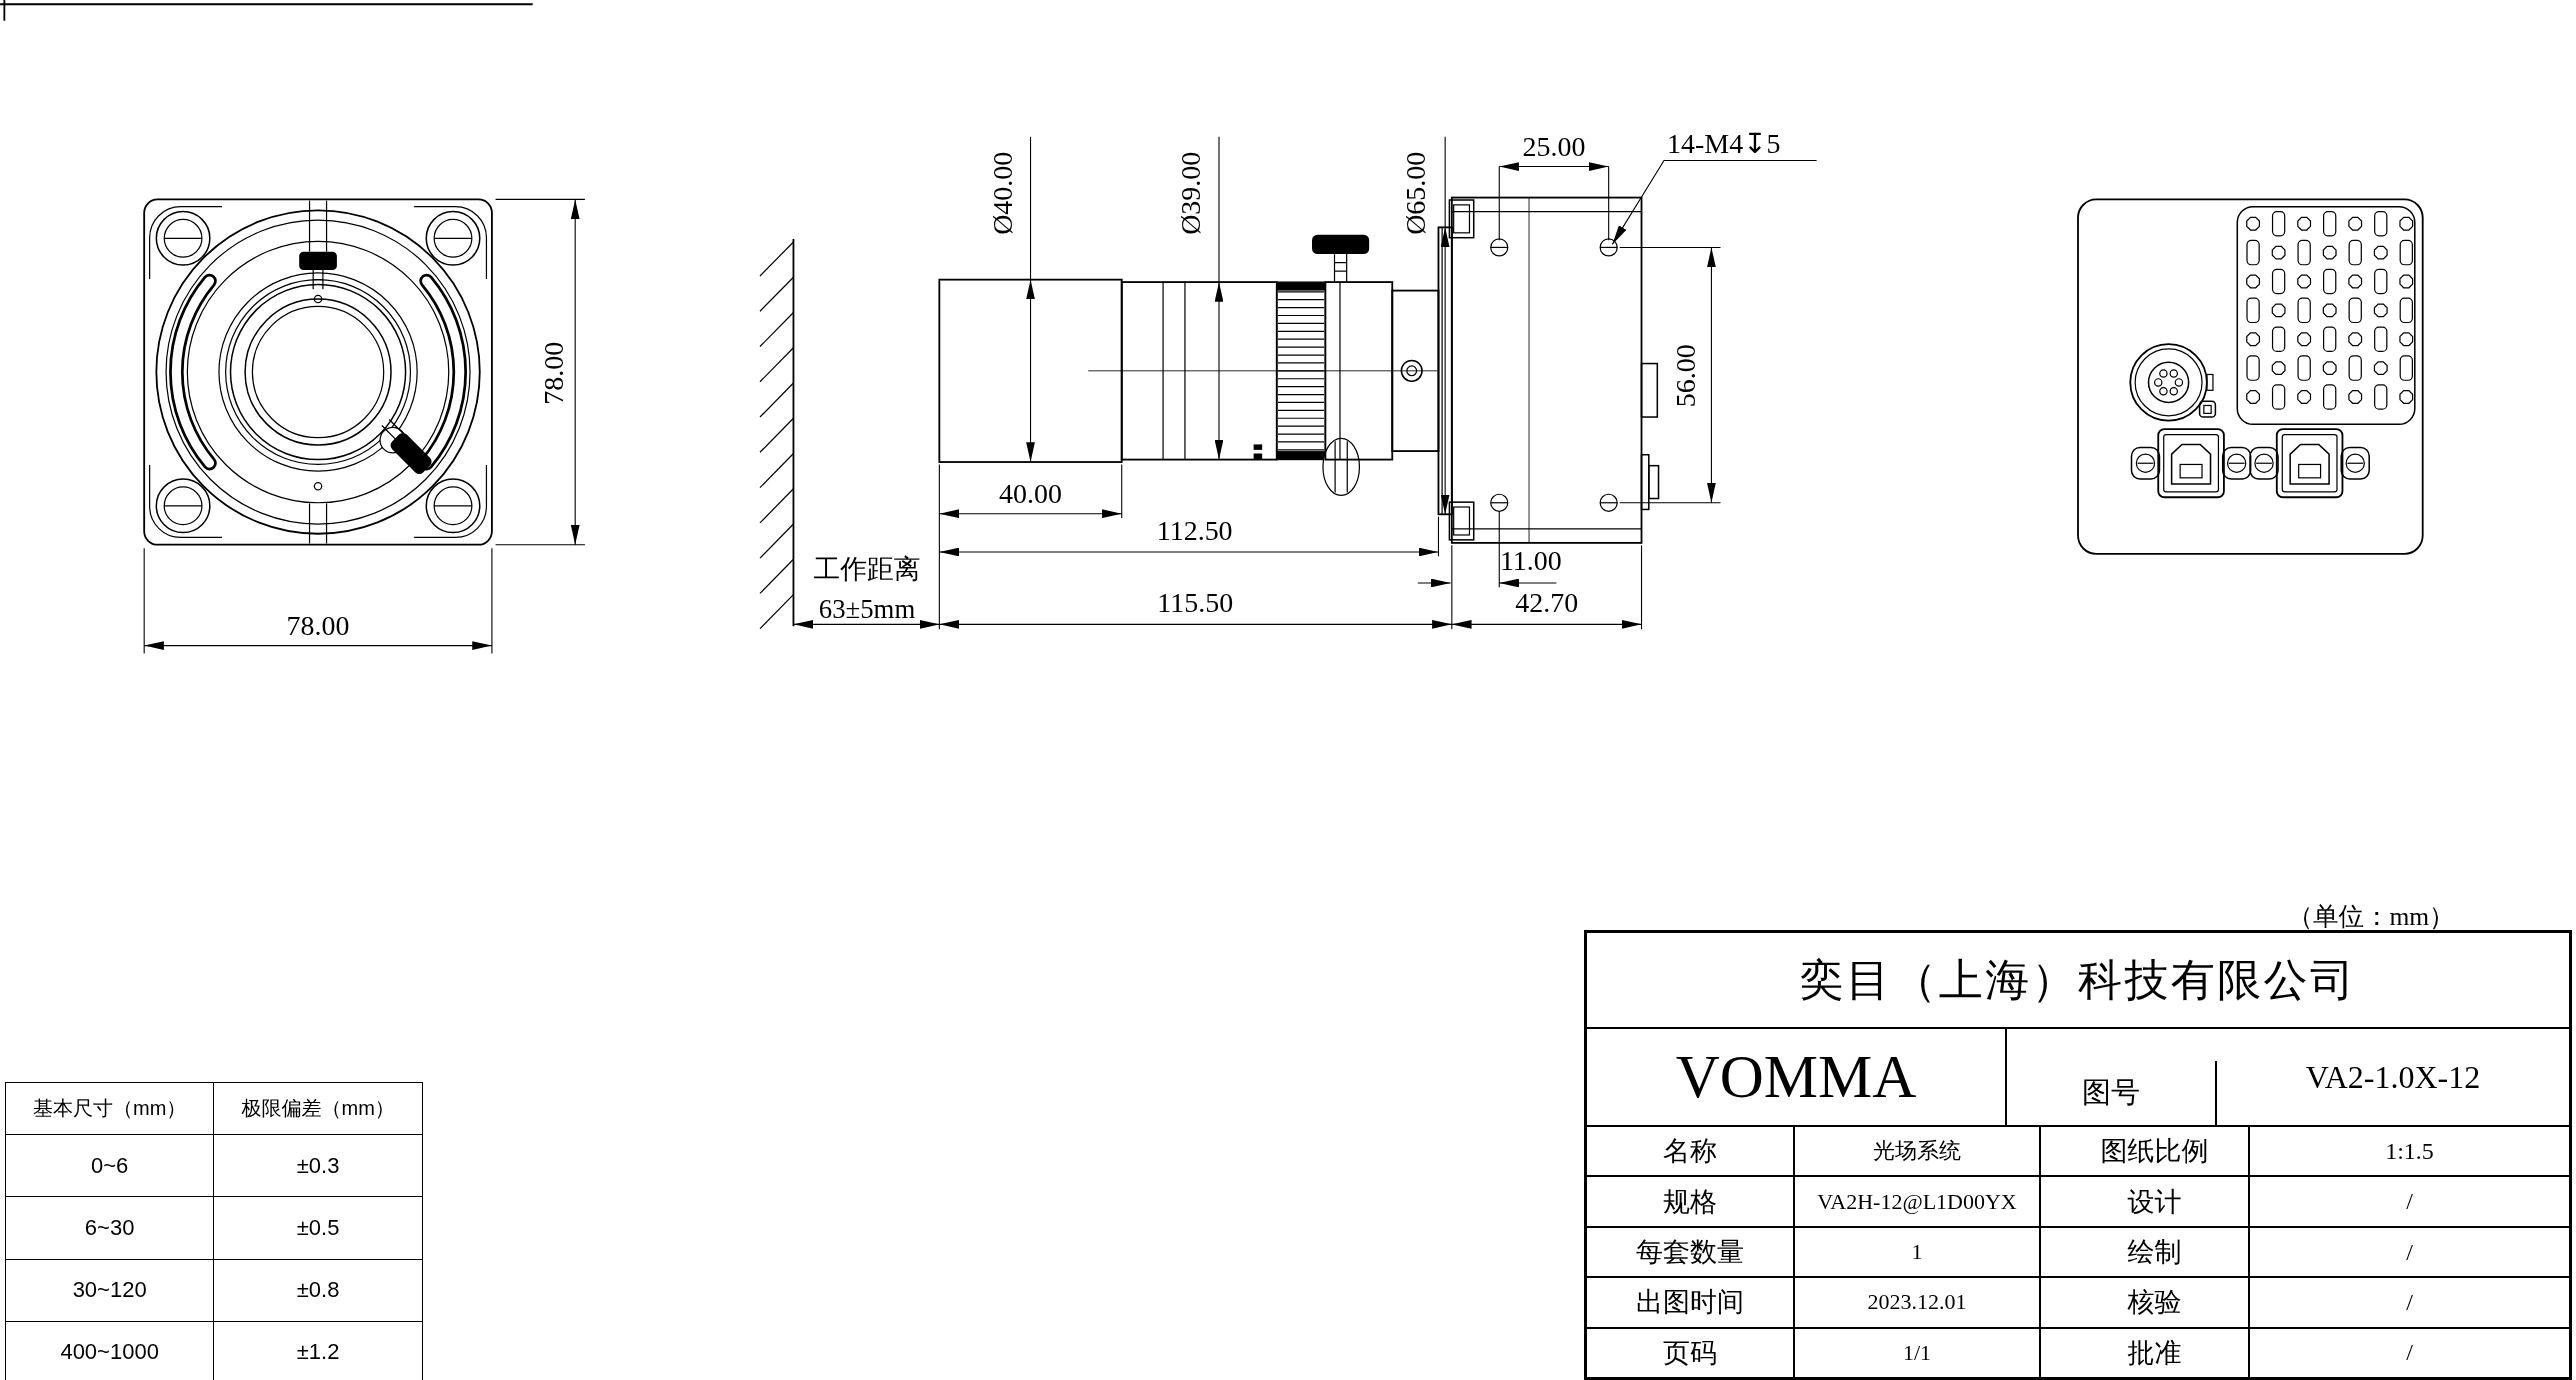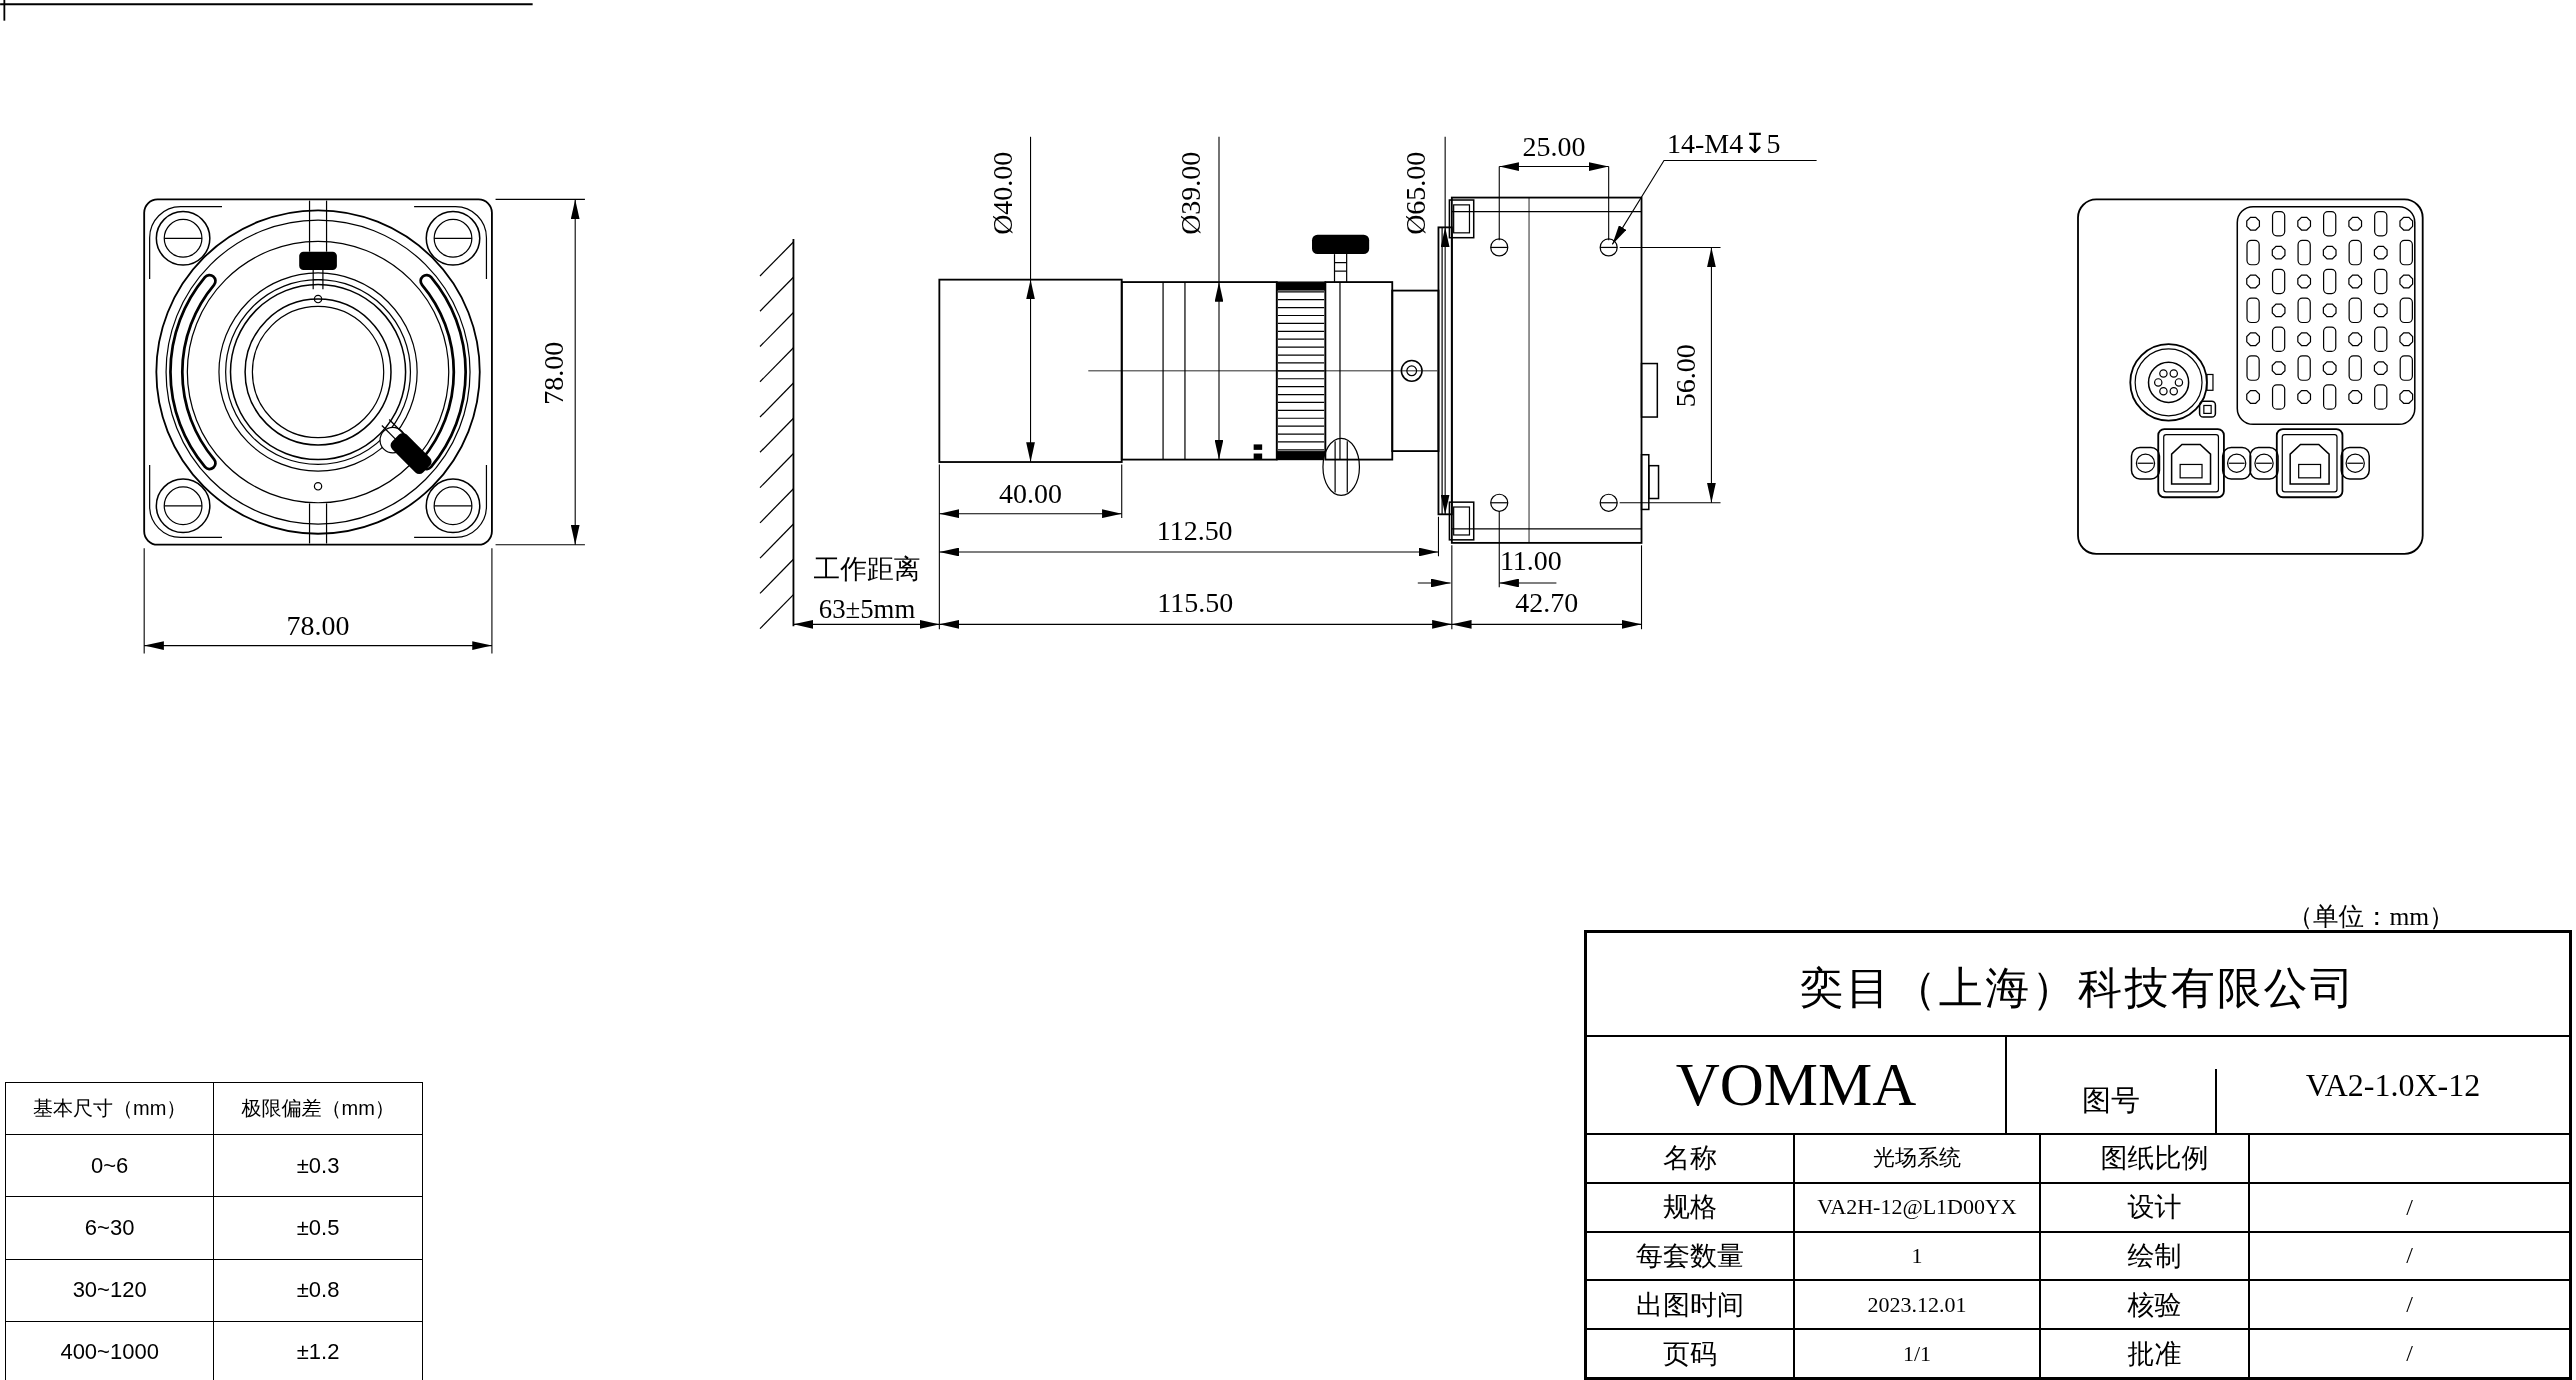--- a/index.html
+++ b/index.html
@@ -34,21 +34,21 @@
   .tol-cell:first-child { border-right:1.5px solid #000; }
   .tol-row.hdr .tol-cell { font-size:20px; }
 
   
   .titleblock {
     position:absolute; left:1584px; top:930px; width:988px; height:450px;
     border:3px solid #000; background:#fff; display:flex; flex-direction:column;
   }
   .tb-company { flex:0 0 96px; border-bottom:2.4px solid #000; display:flex;
     align-items:center; justify-content:center;
-    font-family:"Liberation Serif", serif; font-size:44px; letter-spacing:2.4px;margin-top:8px; }
+    font-family:"Liberation Serif", serif; font-size:44px; letter-spacing:2.4px; }
   .tb-row2 { flex:0 0 98px; border-bottom:2.4px solid #000; display:flex; }
   .tb-brand { width:420px; border-right:2.4px solid #000; display:flex;
     align-items:center; justify-content:center;
     font-family:"Liberation Serif", serif; font-size:61px; }
   .tb-row2 .lab { width:210px; border-right:2.4px solid #000; font-size:29px;margin-top:32px; }
   .tb-row2 .val { flex:1; font-family:"Liberation Serif", serif; font-size:32px; }
   .tb-row { flex:1; border-bottom:2.4px solid #000; display:flex; }
   .tb-row:last-child { border-bottom:none; }
   .tb-cell { display:flex; align-items:center; justify-content:center; }
   .tb-row .tb-cell:nth-child(1) { width:208px; border-right:2.4px solid #000; font-size:27px; }
@@ -439,20 +439,21 @@
   <div class="tb-company">奕目（上海）科技有限公司</div>
   <div class="tb-row2">
     <div class="tb-brand tb-cell">VOMMA</div>
     <div class="tb-cell lab">图号</div>
     <div class="tb-cell val">VA2-1.0X-12</div>
   </div>
   <div class="tb-row">
     <div class="tb-cell">名称</div>
     <div class="tb-cell">光场系统</div>
     <div class="tb-cell">图纸比例</div>
+    <div class="tb-cell">1:1.5</div>
   </div>
   <div class="tb-row">
     <div class="tb-cell">规格</div>
     <div class="tb-cell">VA2H-12@L1D00YX</div>
     <div class="tb-cell">设计</div>
     <div class="tb-cell">/</div>
   </div>
   <div class="tb-row">
     <div class="tb-cell">每套数量</div>
     <div class="tb-cell">1</div>

